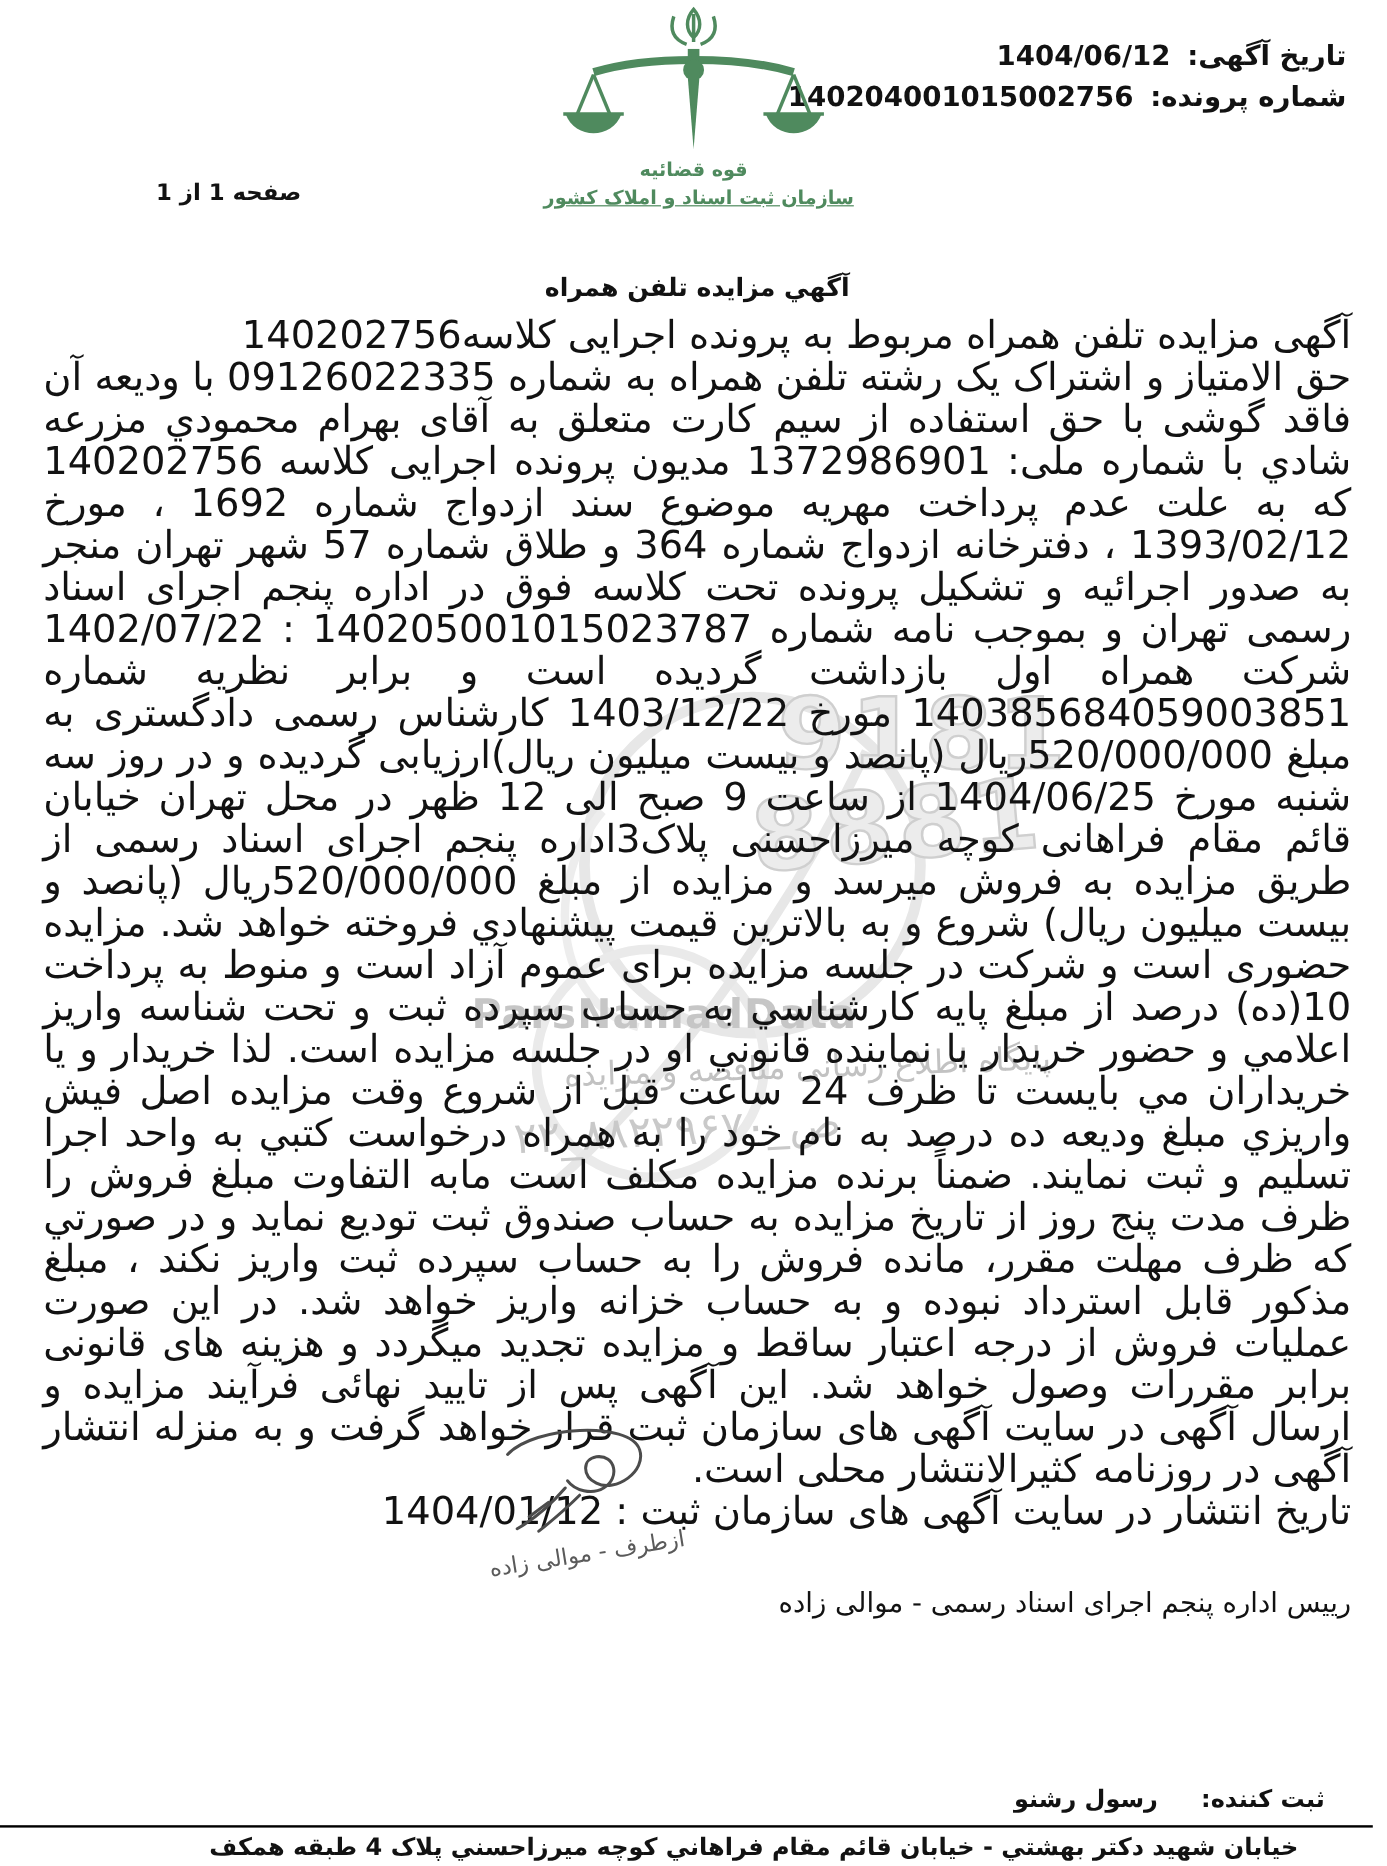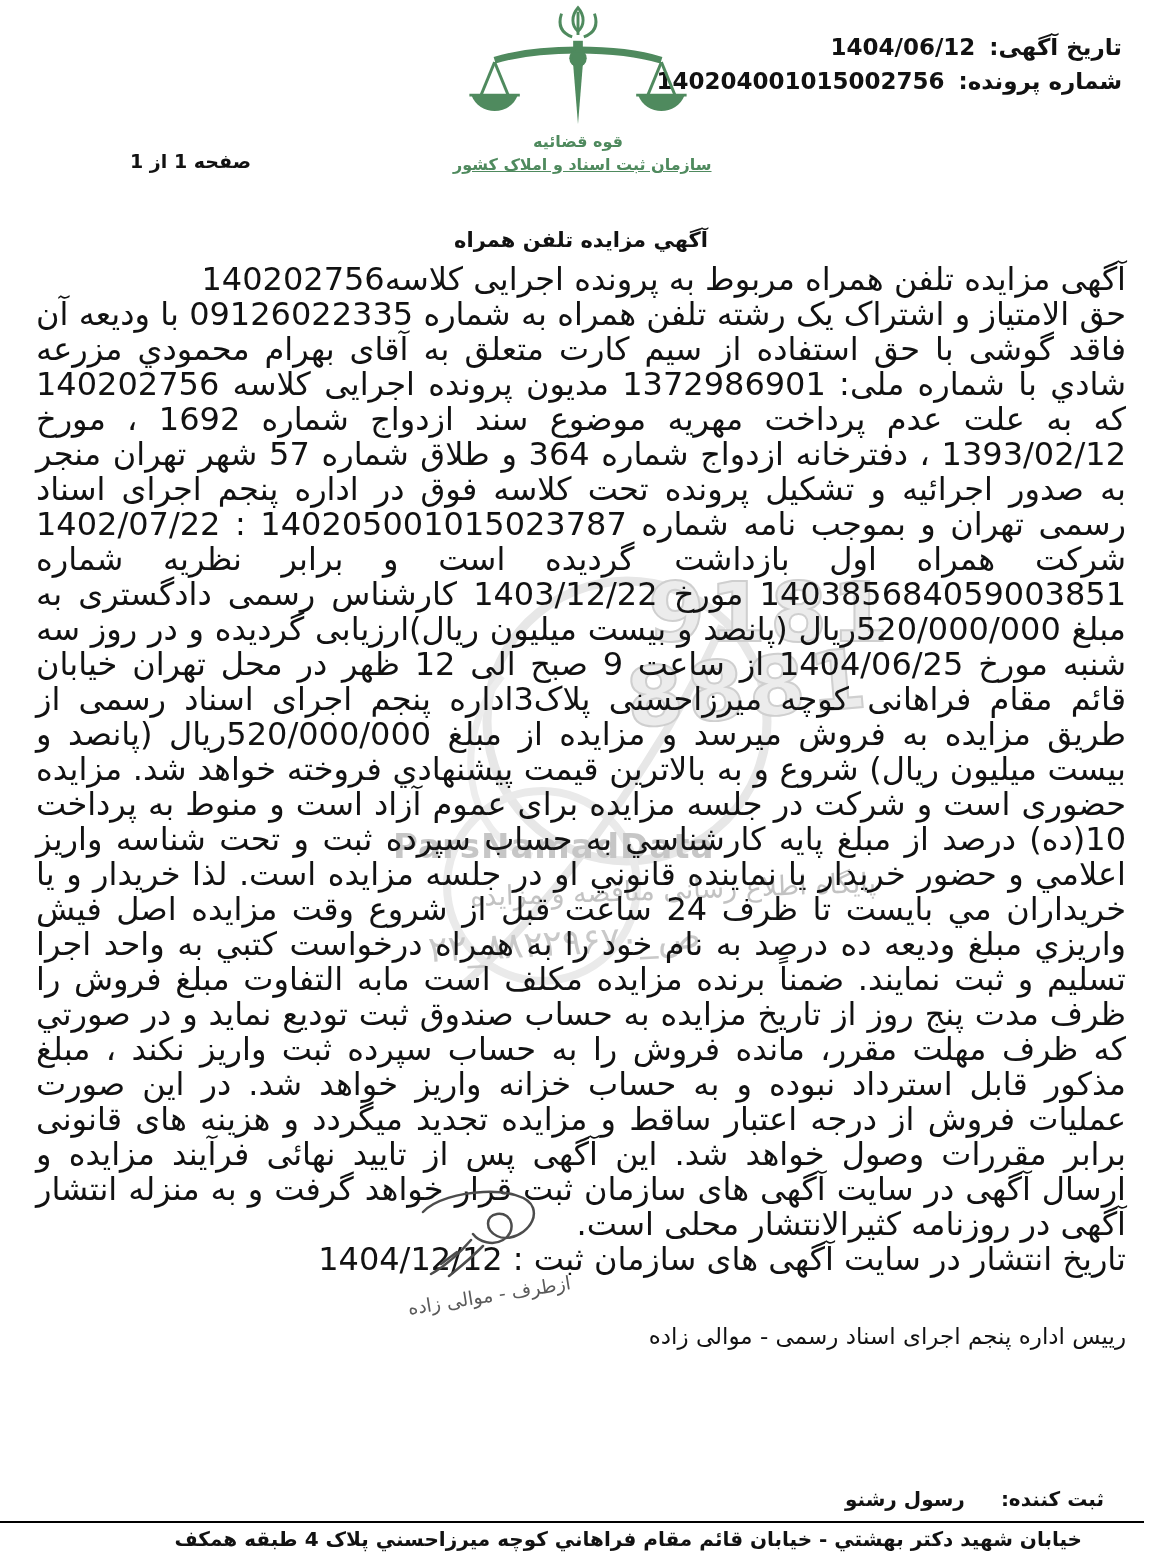--- a/index.html
+++ b/index.html
@@ -113,21 +113,21 @@
       <path d="M182 96 C190 118 222 118 230 96 Z" fill="#4f8a5e"></path>
     </svg>
     <div class="logo-text1">قوه قضائیه</div>
     <div class="logo-text2">سازمان ثبت اسناد و املاک کشور</div>
   </div>
 
   <div class="content">
     <div class="doc-title">آگهي مزایده تلفن همراه</div>
     <p class="body-text intro-line">آگهی مزایده تلفن همراه مربوط به پرونده اجرایی کلاسه140202756</p>
     <p class="body-text body-par">حق الامتیاز و اشتراک یک رشته تلفن همراه به شماره 09126022335 با ودیعه آن فاقد گوشی با حق استفاده از سیم کارت متعلق به آقای بهرام محمودي مزرعه شادي با شماره ملی: 1372986901 مدیون پرونده اجرایی کلاسه 140202756 که به علت عدم پرداخت مهریه موضوع سند ازدواج شماره 1692 ، مورخ 1393/02/12 ، دفترخانه ازدواج شماره 364 و طلاق شماره 57 شهر تهران منجر به صدور اجرائیه و تشکیل پرونده تحت کلاسه فوق در اداره پنجم اجرای اسناد رسمی تهران و بموجب نامه شماره 140205001015023787 : 1402/07/22 شرکت همراه اول بازداشت گردیده است و برابر نظریه شماره 140385684059003851 مورخ 1403/12/22 کارشناس رسمی دادگستری به مبلغ 520/000/000ریال (پانصد و بیست میلیون ریال)ارزیابی گردیده و در روز سه شنبه مورخ 1404/06/25 از ساعت 9 صبح الی 12 ظهر در محل تهران خیابان قائم مقام فراهانی کوچه میرزاحسنی پلاک3اداره پنجم اجرای اسناد رسمی از طریق مزایده به فروش میرسد و مزایده از مبلغ 520/000/000ریال (پانصد و بیست میلیون ریال) شروع و به بالاترین قیمت پیشنهادي فروخته خواهد شد. مزایده حضوری است و شرکت در جلسه مزایده برای عموم آزاد است و منوط به پرداخت 10(ده) درصد از مبلغ پایه کارشناسي به حساب سپرده ثبت و تحت شناسه واریز اعلامي و حضور خریدار یا نماینده قانوني او در جلسه مزایده است. لذا خریدار و یا خریداران مي بایست تا ظرف 24 ساعت قبل از شروع وقت مزایده اصل فیش واریزي مبلغ ودیعه ده درصد به نام خود را به همراه درخواست کتبي به واحد اجرا تسلیم و ثبت نمایند. ضمناً برنده مزایده مکلف است مابه التفاوت مبلغ فروش را ظرف مدت پنج روز از تاریخ مزایده به حساب صندوق ثبت تودیع نماید و در صورتي که ظرف مهلت مقرر، مانده فروش را به حساب سپرده ثبت واریز نکند ، مبلغ مذکور قابل استرداد نبوده و به حساب خزانه واریز خواهد شد. در این صورت عملیات فروش از درجه اعتبار ساقط و مزایده تجدید میگردد و هزینه های قانونی برابر مقررات وصول خواهد شد. این آگهی پس از تایید نهائی فرآیند مزایده و ارسال آگهی در سایت آگهی های سازمان ثبت قرار خواهد گرفت و به منزله انتشار آگهی در روزنامه کثیرالانتشار محلی است.</p>
-    <p class="body-text publish-line">تاریخ انتشار در سایت آگهی های سازمان ثبت : 1404/12/12</p>
+    <p class="body-text publish-line">تاریخ انتشار در سایت آگهی های سازمان ثبت : 1404/01/12</p>
     <p class="body-text signatory">رییس اداره پنجم اجرای اسناد رسمی - موالی زاده</p>
   </div>
 
   <div class="signature-block">
     <svg width="230" height="110" viewBox="0 0 230 110" fill="none" stroke="#4c4c4c" stroke-width="2.5" stroke-linecap="round">
       <path d="M18 30 C40 6 120 2 128 26 C134 44 108 62 92 54 C80 48 80 34 92 32 C108 30 112 50 98 58 C88 64 74 60 68 52"></path>
       <path d="M66 58 C54 72 40 84 26 92"></path>
       <path d="M78 64 C66 76 54 86 44 94"></path>
       <path d="M52 70 L36 82"></path>
     </svg>

